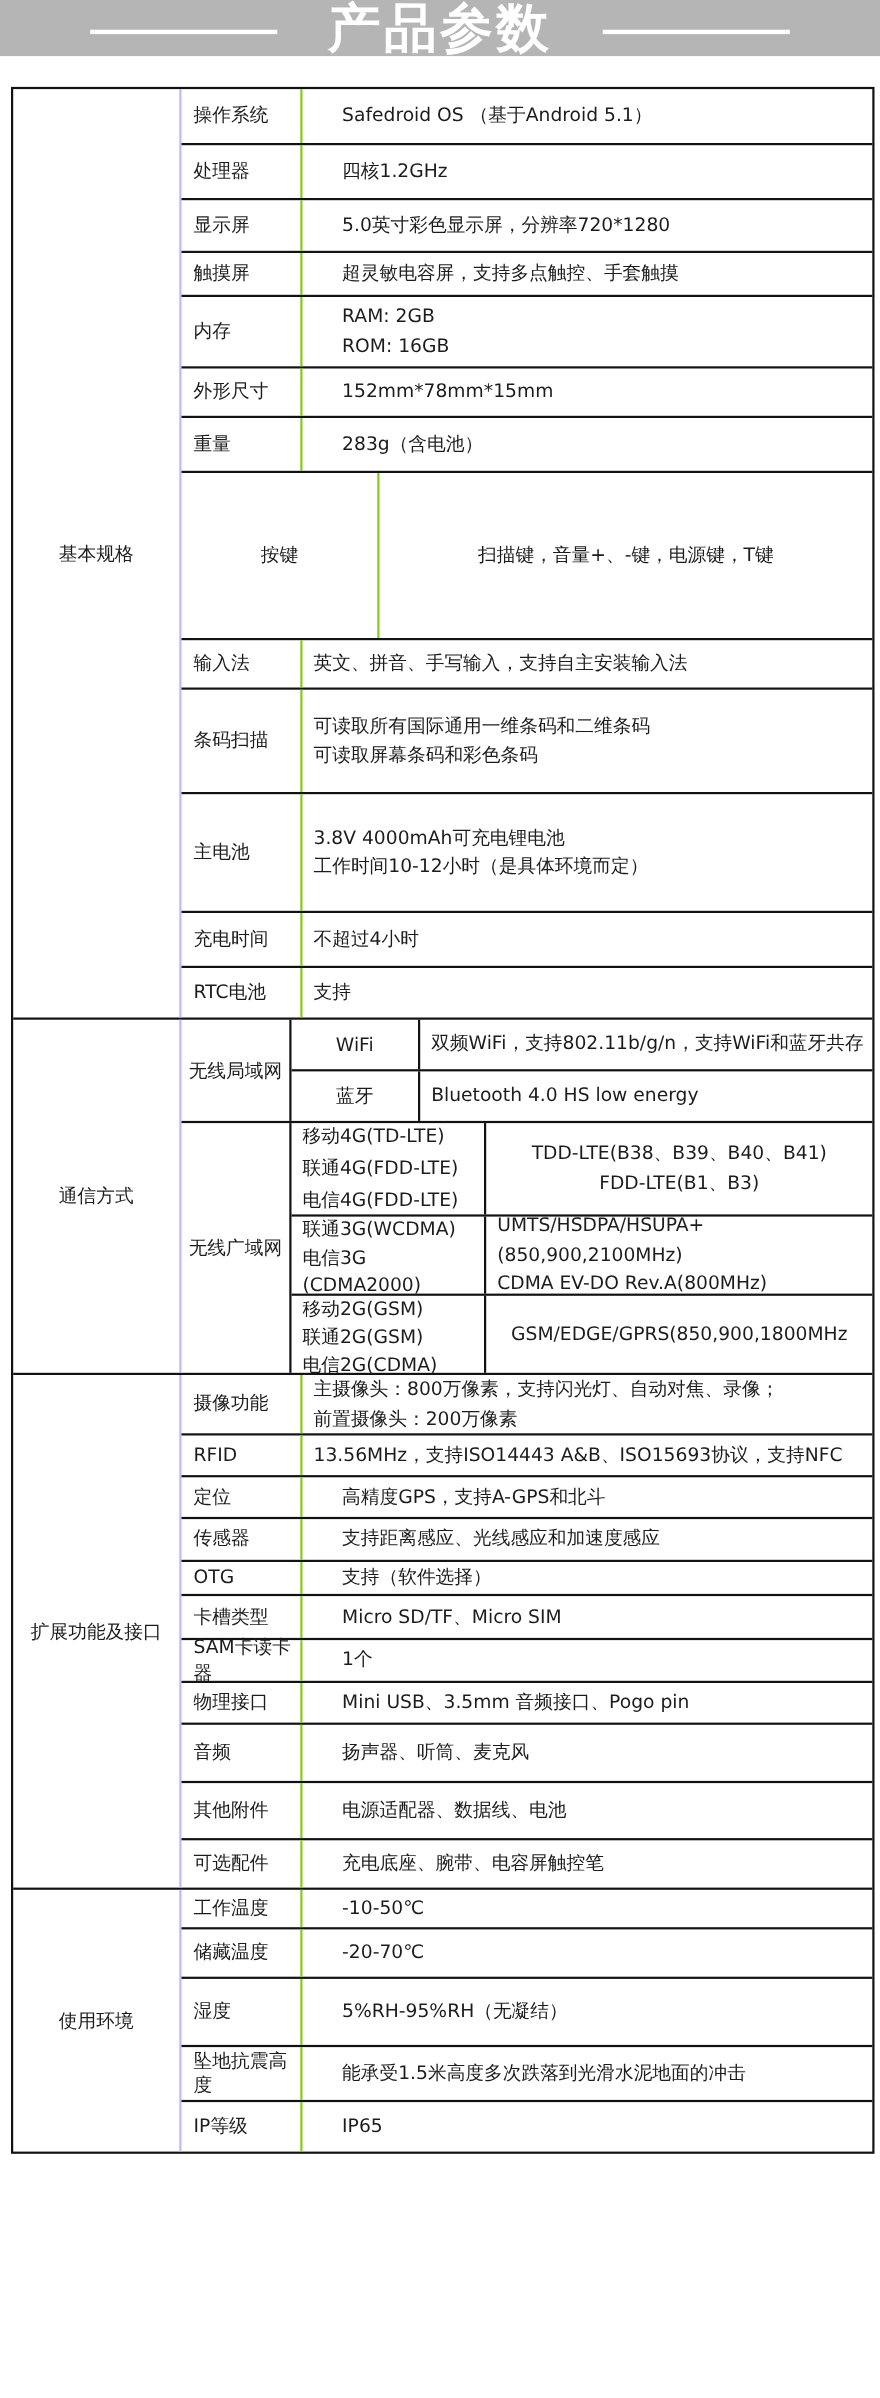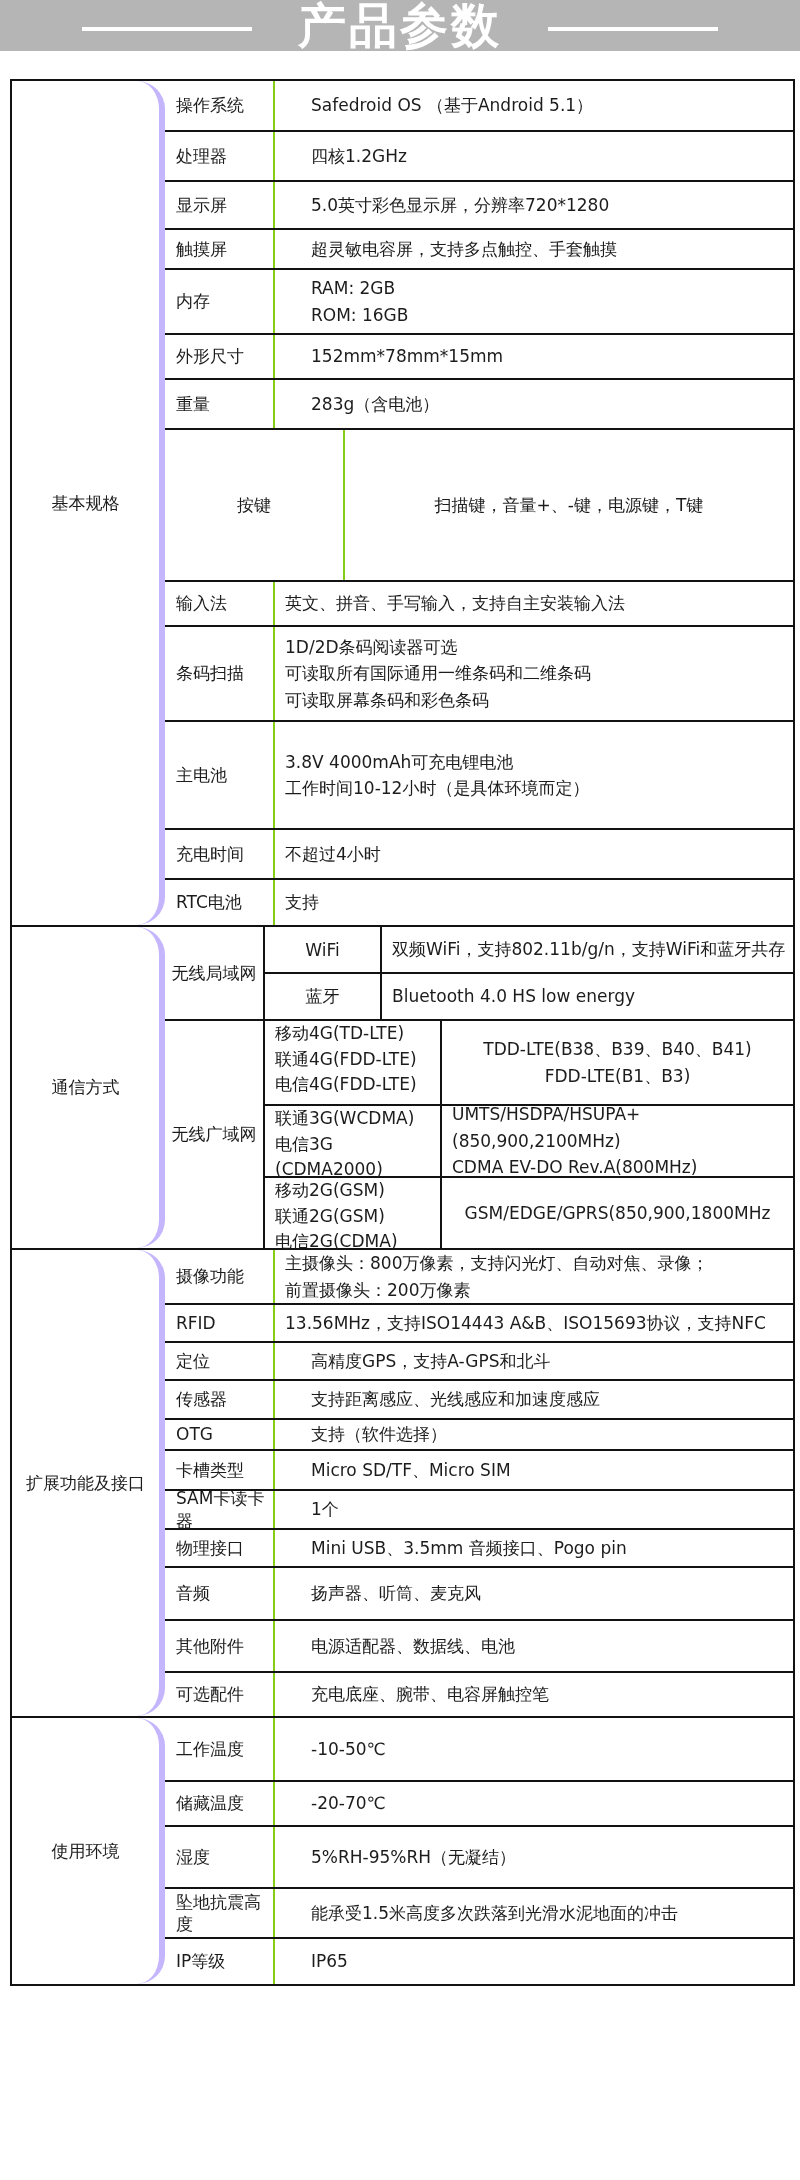--- a/index.html
+++ b/index.html
@@ -12,22 +12,22 @@
           display:flex; align-items:center; justify-content:center; gap:46px; }
   .band-line { width:170px; height:4px; background:#ffffff; margin-top:6px; }
   .band-title { color:#ffffff; font-size:48px; font-weight:bold; letter-spacing:3px; white-space:nowrap; }
 
   
   .spec-table { position:absolute; left:10px; top:79px; width:785px;
                 border:2px solid #121212; display:flex; flex-direction:column;
                 font-size:17px; color:#1c1c1c; }
   .section { display:flex; border-bottom:2px solid #121212; }
   .section:last-child { border-bottom:none; }
-  .sec-label { flex:0 0 153px; border-right:6px solid #c4b5fd;
-               display:flex; align-items:center; justify-content:center; text-align:center;border-radius:28px; }
+  .sec-label { flex:0 0 153px; border-right:2px solid #c4b5fd;
+               display:flex; align-items:center; justify-content:center; text-align:center; }
   .rows { flex:1 1 auto; display:flex; flex-direction:column; min-width:0; }
   .row { display:flex; border-bottom:2px solid #121212; min-width:0; }
   .rows > .row:last-child { border-bottom:none; }
 
   .lbl { flex:0 0 110px; border-right:2px solid #84cc16; display:flex; align-items:center;
          padding-left:11px; line-height:1.3; }
   .lbl.wide { flex:0 0 180px; padding-left:0; justify-content:center; }
   .val { flex:1 1 auto; display:flex; flex-direction:column; justify-content:center;
          padding-left:36px; line-height:1.55; min-width:0; }
   .val.tight { padding-left:10px; }
@@ -36,21 +36,21 @@
 
   
   .group { display:flex; border-bottom:2px solid #121212; min-width:0; }
   .rows > .group:last-child { border-bottom:none; }
   .group-label { flex:0 0 100px; border-right:2px solid #121212;
                  display:flex; align-items:center; justify-content:center; text-align:center; }
   .sub-lbl { flex:0 0 117px; border-right:2px solid #121212; display:flex; align-items:center;
              justify-content:center; }
   .sub-lbl.wwan { flex:0 0 177px; justify-content:flex-start; padding-left:10px;
                   flex-direction:column; align-items:flex-start; line-height:1.5; }
-  .sub-lbl.wwan { display:flex; justify-content:flex-start; }
+  .sub-lbl.wwan { display:flex; justify-content:space-between; }
 </style>
 </head>
 <body>
 
 <div class="page">
 
   <div class="band">
     <div class="band-line"></div>
     <div class="band-title">产品参数</div>
     <div class="band-line"></div>
@@ -112,21 +112,20 @@
         </div>
         <div class="row" style="height:45px">
           <div class="lbl">输入法</div>
           <div class="val tight">
               <div>英文、拼音、手写输入，支持自主安装输入法</div>
             </div>
         </div>
         <div class="row" style="height:95px">
           <div class="lbl">条码扫描</div>
           <div class="val tight">
-            <div>1D/2D条码阅读器可选</div>
             <div>可读取所有国际通用一维条码和二维条码</div>
             <div>可读取屏幕条码和彩色条码</div>
           </div>
         </div>
         <div class="row" style="height:108px">
           <div class="lbl">主电池</div>
           <div class="val tight">
             <div>3.8V 4000mAh可充电锂电池</div>
             <div>工作时间10-12小时（是具体环境而定）</div>
           </div>
@@ -280,21 +279,21 @@
           <div class="val">
               <div>充电底座、腕带、电容屏触控笔</div>
             </div>
         </div>
       </div>
     </div>
 
     <div class="section">
       <div class="sec-label">使用环境</div>
       <div class="rows">
-        <div class="row" style="height:64px">
+        <div class="row" style="height:36px">
           <div class="lbl">工作温度</div>
           <div class="val">
               <div>-10-50℃</div>
             </div>
         </div>
         <div class="row" style="height:45px">
           <div class="lbl">储藏温度</div>
           <div class="val">
               <div>-20-70℃</div>
             </div>

